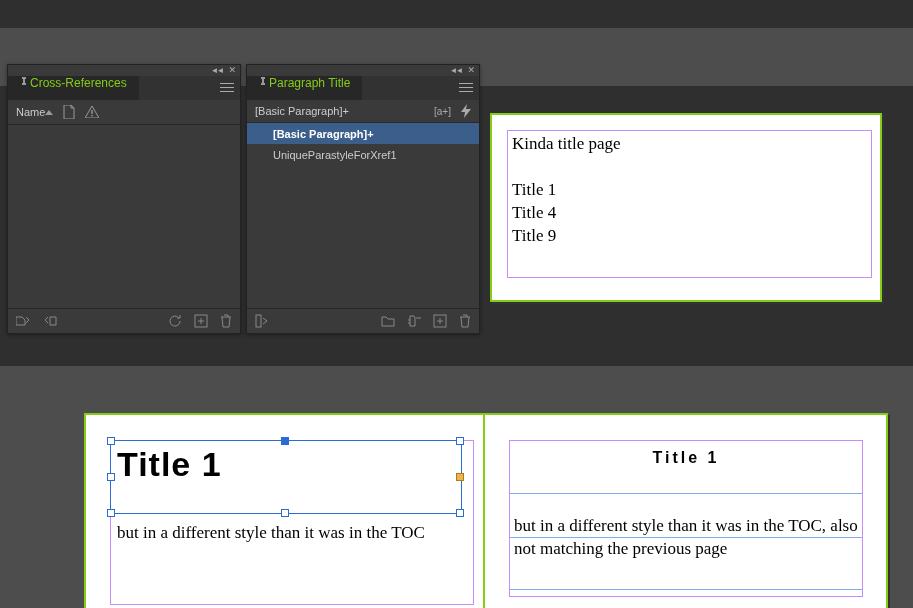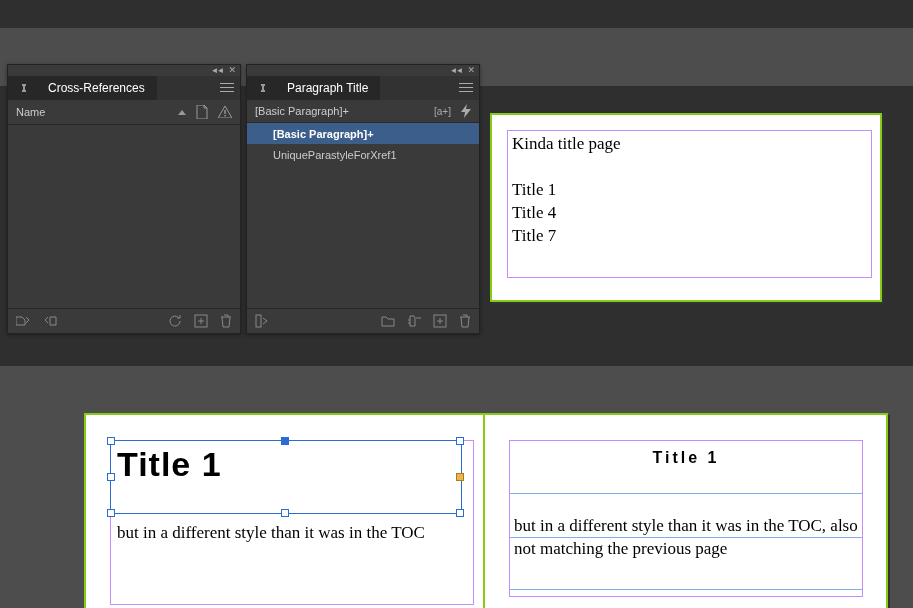--- a/index.html
+++ b/index.html
@@ -4,26 +4,26 @@
 <style>
   html,body{margin:0;padding:0;width:913px;height:608px;background:#4d4d4d;font-family:Arial,Helvetica,sans-serif;overflow:hidden}
   .hband{position:absolute;left:0;right:0;background:#2f2f2f;}
   .hband.top{top:0;height:28px}
   .hband.mid{top:86px;height:280px}
 
   .panel{position:absolute;background:#3a3a3a;border:1px solid #222;box-shadow:0 1px 4px rgba(0,0,0,.4)}
   .panel-top{height:11px;display:flex;justify-content:flex-end;align-items:center;gap:6px;padding:0 4px}
   .collapse-ico{color:#aaa;font-size:8px;letter-spacing:-2px}
   .x-ico{color:#aaa;font-size:9px;line-height:9px}
-  .panel-tab{background:#272727;display:inline-flex;align-items:center;height:24px;padding:0 12px;color:#ffffff;font-size:12px;gap:20px}
+  .panel-tab{background:#272727;display:inline-flex;height:24px;padding:0 12px;color:#84cc16;font-size:12px;gap:2px}
   .tabbar{background:#323232;display:flex;justify-content:space-between;align-items:center;padding-right:6px}
   .hamb{width:14px;height:10px;display:inline-block;position:relative}
   .hamb::before,.hamb::after,.hamb span{content:"";position:absolute;left:0;right:0;height:1px;background:#aaa}
   .hamb::before{top:0}.hamb span{top:4px}.hamb::after{top:8px}
-  .hdr-row{display:flex;justify-content:space-between;align-items:center;height:24px;padding:0 8px;font-size:11px;color:#ccc;border-bottom:1px solid #272727}
+  .hdr-row{display:flex;justify-content:flex-start;align-items:center;height:24px;padding:0 8px;font-size:11px;color:#ccc;border-bottom:1px solid #272727}
   .hdr-row .right{display:flex;gap:10px;align-items:center}
   .sort{display:inline-block;width:0;height:0;border-left:4px solid transparent;border-right:4px solid transparent;border-bottom:5px solid #999}
   svg{display:block}
   .panel-body{background:#3a3a3a}
   .list-row{height:21px;display:flex;align-items:center;padding:0 8px 0 26px;font-size:11px;color:#ccc}
   .list-row.sel{background:#3b5e8a;font-weight:bold;color:#fff}
   .footer{position:absolute;bottom:0;left:0;right:0;height:24px;display:flex;align-items:center;justify-content:space-between;padding:0 8px;border-top:1px solid #272727;background:#3a3a3a}
   .footer .grp{display:flex;gap:12px;align-items:center}
   .foot-ico{color:#888}
   .applied{display:flex;justify-content:space-between;align-items:center;height:22px;padding:0 8px;font-size:11px;color:#ccc;border-bottom:1px solid #2a2a2a}
@@ -161,21 +161,21 @@
     </div>
   </div>
 </div>
 
 <div class="spread" style="left:490px;top:113px;width:388px;height:185px">
   <div class="frame" style="left:15px;top:15px;width:355px;height:142px;padding:2px 4px">
     <div class="txt">Kinda title page</div>
     <div class="txt" style="height:23px"></div>
     <div class="txt">Title 1</div>
     <div class="txt">Title 4</div>
-    <div class="txt">Title 7</div>
+    <div class="txt">Title 9</div>
   </div>
 </div>
 
 <div class="spread" style="left:84px;top:413px;width:399px;height:195px">
   <div class="frame" style="left:24px;top:25px;width:350px;height:155px;padding:4px 6px">
     <div class="big-title">Title 1</div>
     <div style="height:38px"></div>
     <div class="txt">but in a different style than it was in the TOC</div>
   </div>
 

